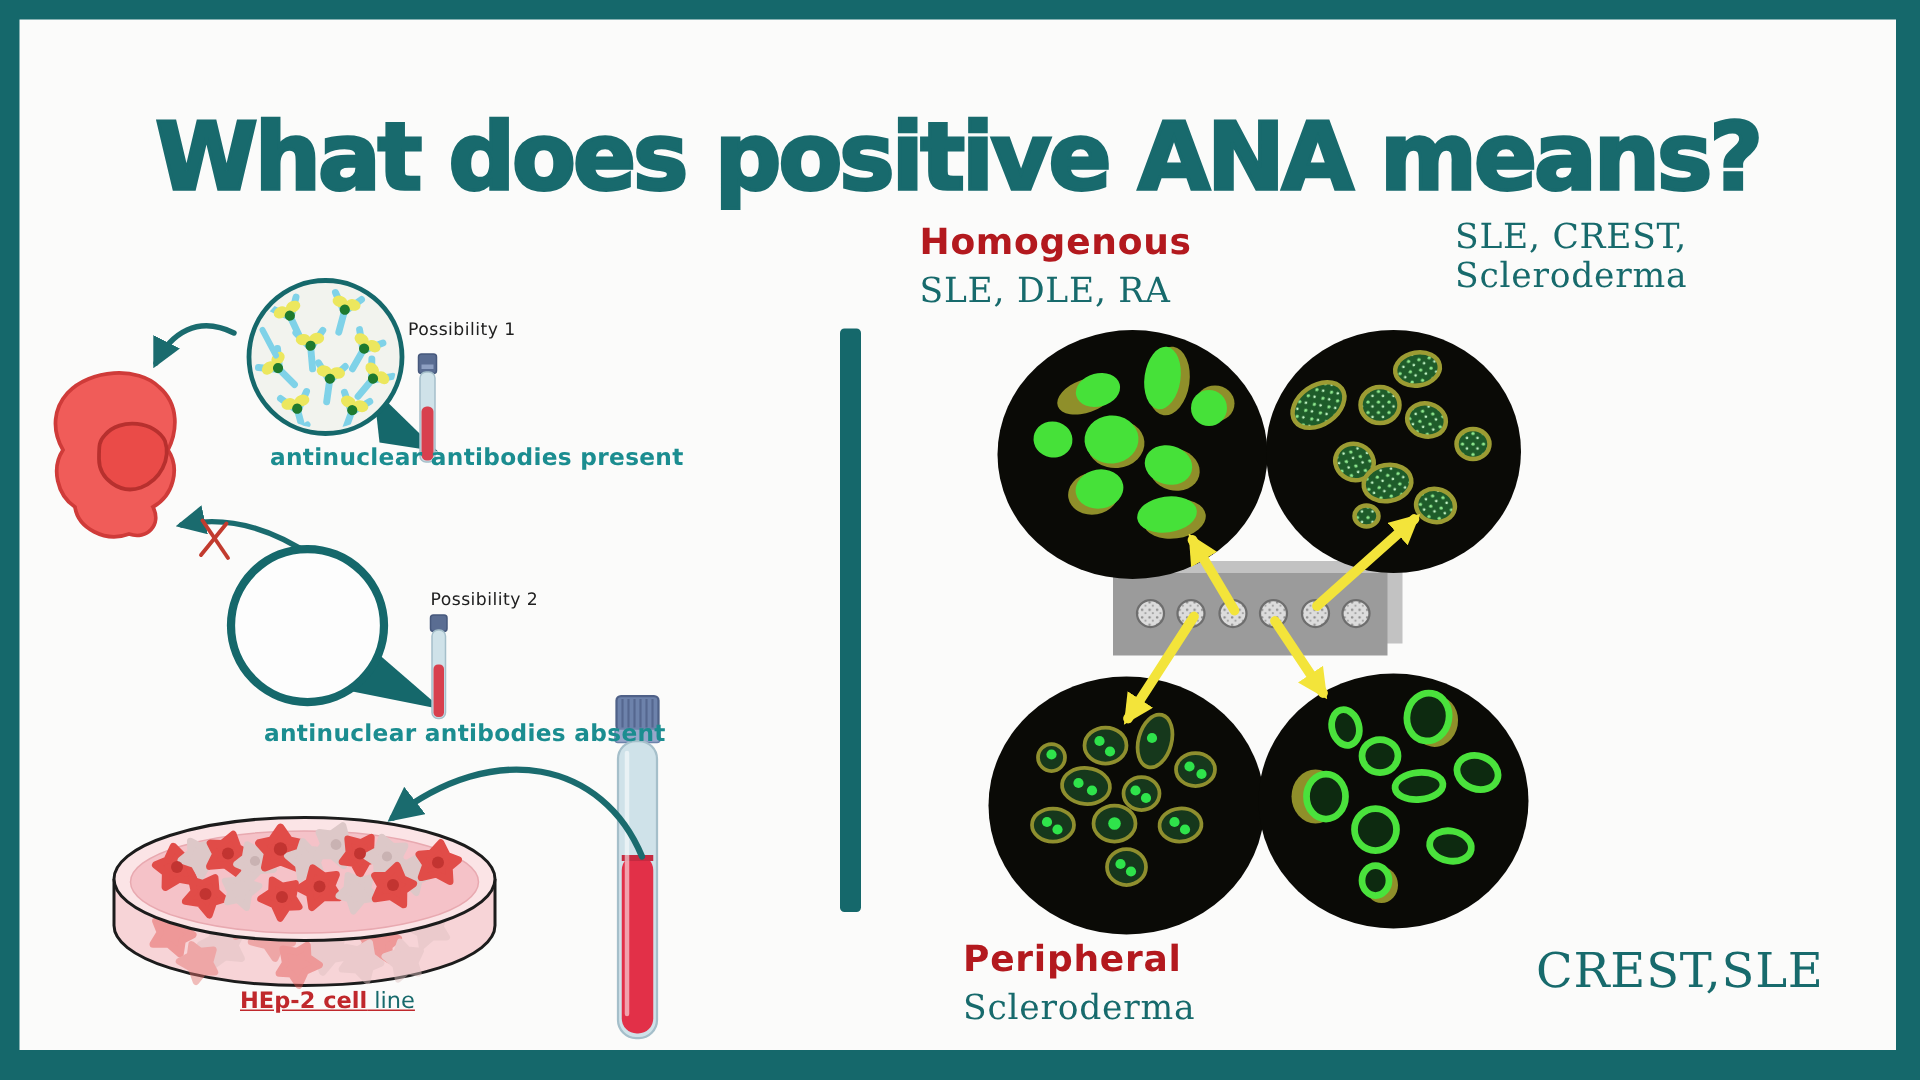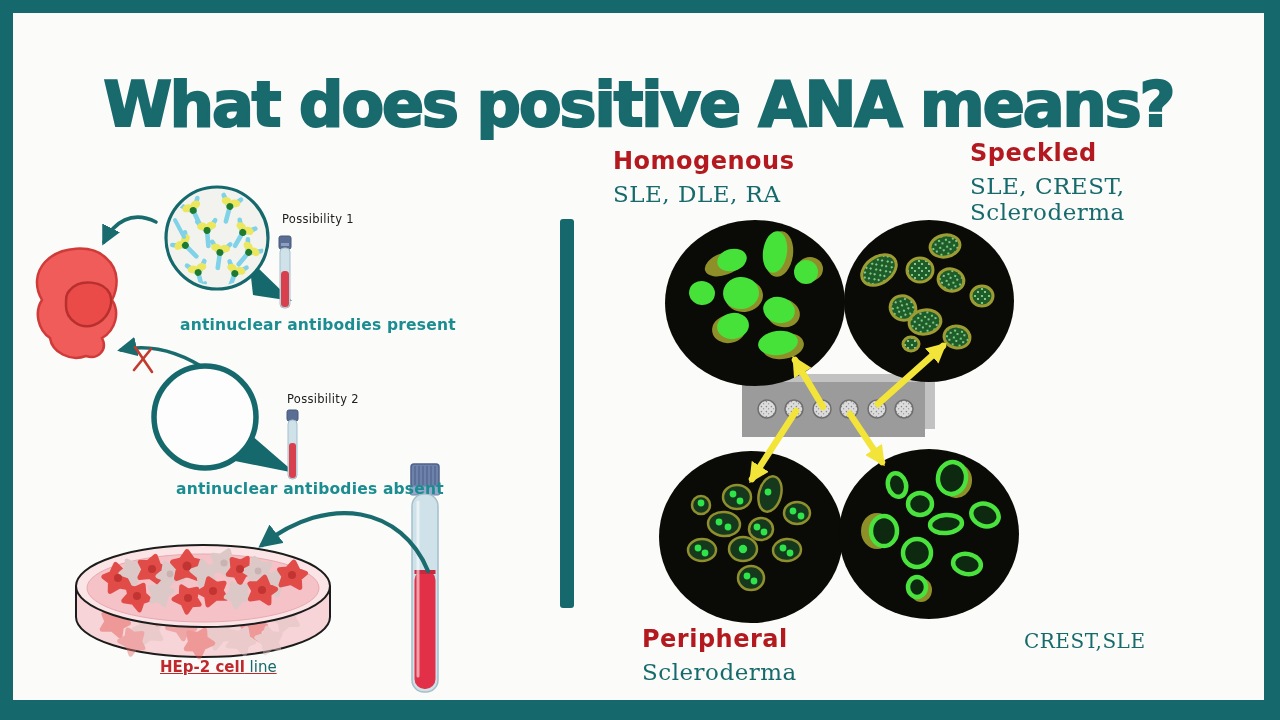--- a/index.html
+++ b/index.html
@@ -21,21 +21,21 @@
   .hep2{font-size:15px;font-weight:bold;color:#c0282c;text-decoration:underline;}
   .hep2 .line2{color:#176a6c;font-weight:normal;}
   .pattern-label{position:absolute;}
   .pname{font:bold 24px "DejaVu Sans",sans-serif;color:#b3191e;letter-spacing:.5px;}
   .pdis{font:23px "DejaVu Serif",serif;color:#176a6c;margin-top:7px;line-height:1.12;letter-spacing:.5px;}
   .pl-hom{left:600px;top:134px;}
   .pl-spk{left:957px;top:126px;width:190px;}
   .pl-spk .pdis{white-space:normal;}
   .pl-nuc{left:629px;top:612px;}
   .pl-per{left:1011px;top:610px;}
-  .pl-per .pdis{font-size:20px;}
+  .pl-per .pdis{font-size:32px;}
 </style>
 </head>
 <body>
 
 <div class="page">
 
   <svg class="canvas" viewBox="0 0 1280 720">
     <defs>
       <marker id="thead" viewBox="0 0 10 10" refX="8" refY="5" markerWidth="5.5" markerHeight="5.5" orient="auto-start-reverse">
         <path d="M0,0 L10,5 L0,10 Z" fill="#1a6b6e"></path>
@@ -302,32 +302,31 @@
     <g stroke="#f3e43a" stroke-width="6.5" stroke-linecap="round">
       <path d="M823,407 L795,360" marker-end="url(#yhead)"></path>
       <path d="M878,404 L943,346" marker-end="url(#yhead)"></path>
       <path d="M796,411 L752,479" marker-end="url(#yhead)"></path>
       <path d="M850,414 L882,462" marker-end="url(#yhead)"></path>
     </g>
   </svg>
 
   <h1 class="title">What does positive ANA means?</h1>
 
-  <div class="lbl possibility" style="left:269px;top:199px;">Possibility 1</div>
+  <div class="lbl possibility" style="left:259px;top:199px;">Possibility 1</div>
   <div class="lbl possibility" style="left:274px;top:379px;">Possibility 2</div>
-  <div class="lbl tealnote" style="left:167px;top:303px;text-align:right;">antinuclear antibodies present</div>
+  <div class="lbl tealnote" style="left:167px;top:283px;text-align:right;">antinuclear antibodies present</div>
   <div class="lbl tealnote" style="left:163px;top:467px;">antinuclear antibodies absent</div>
   <div class="lbl hep2" style="left:147px;top:645px;"><span>HEp-2 cell</span><span class="line2"> line</span></div>
 
   <div class="pattern-label pl-hom">
     <div class="pname">Homogenous</div>
     <div class="pdis">SLE, DLE, RA</div>
   </div>
   <div class="pattern-label pl-spk">
-    <div class="pname">Speckled</div>
     <div class="pdis">SLE, CREST, Scleroderma</div>
   </div>
   <div class="pattern-label pl-nuc">
     <div class="pname">Peripheral</div>
     <div class="pdis">Scleroderma</div>
   </div>
   <div class="pattern-label pl-per">
     <div class="pdis">CREST,SLE</div>
   </div>
 

